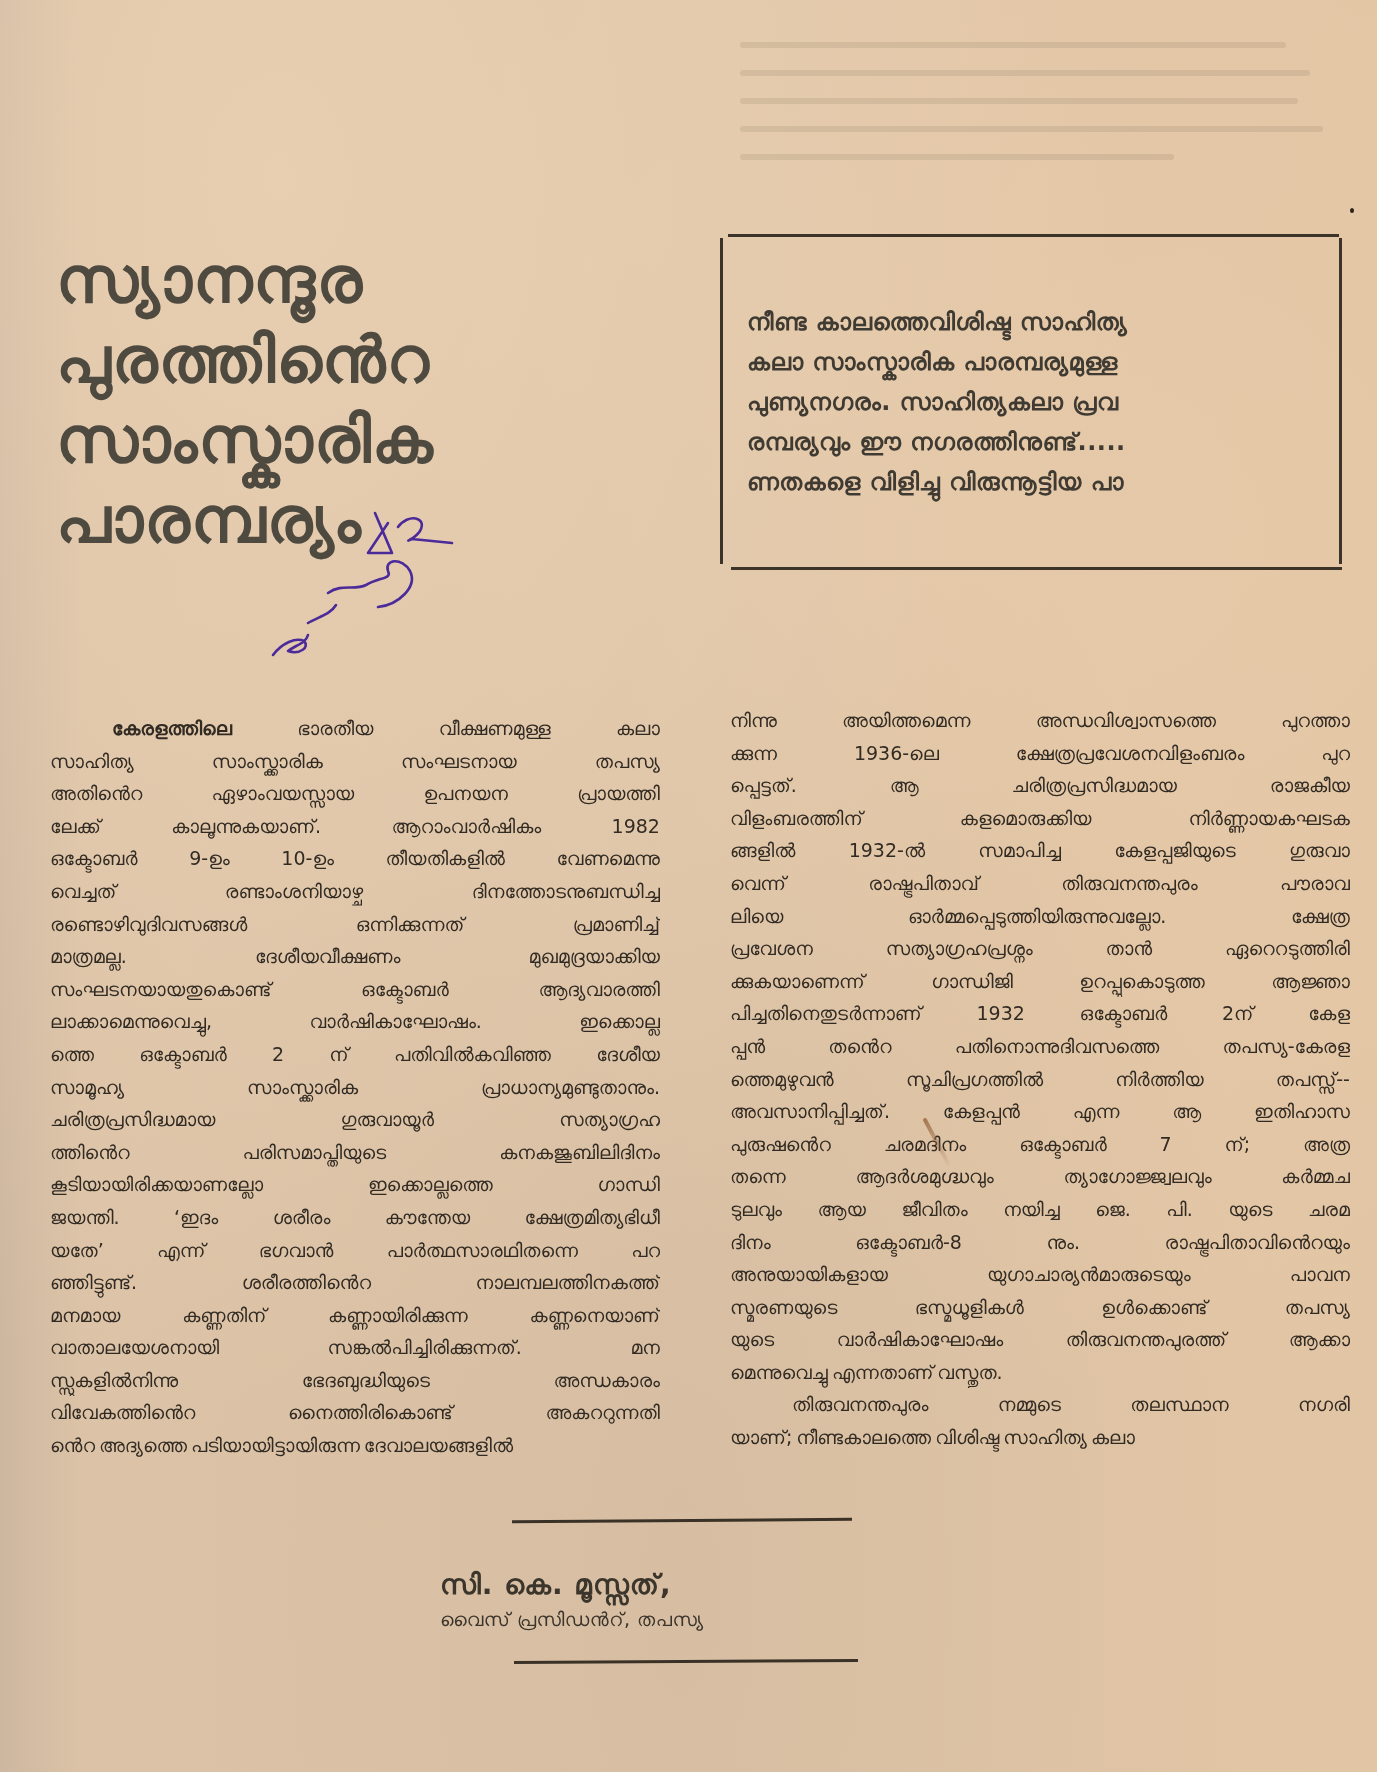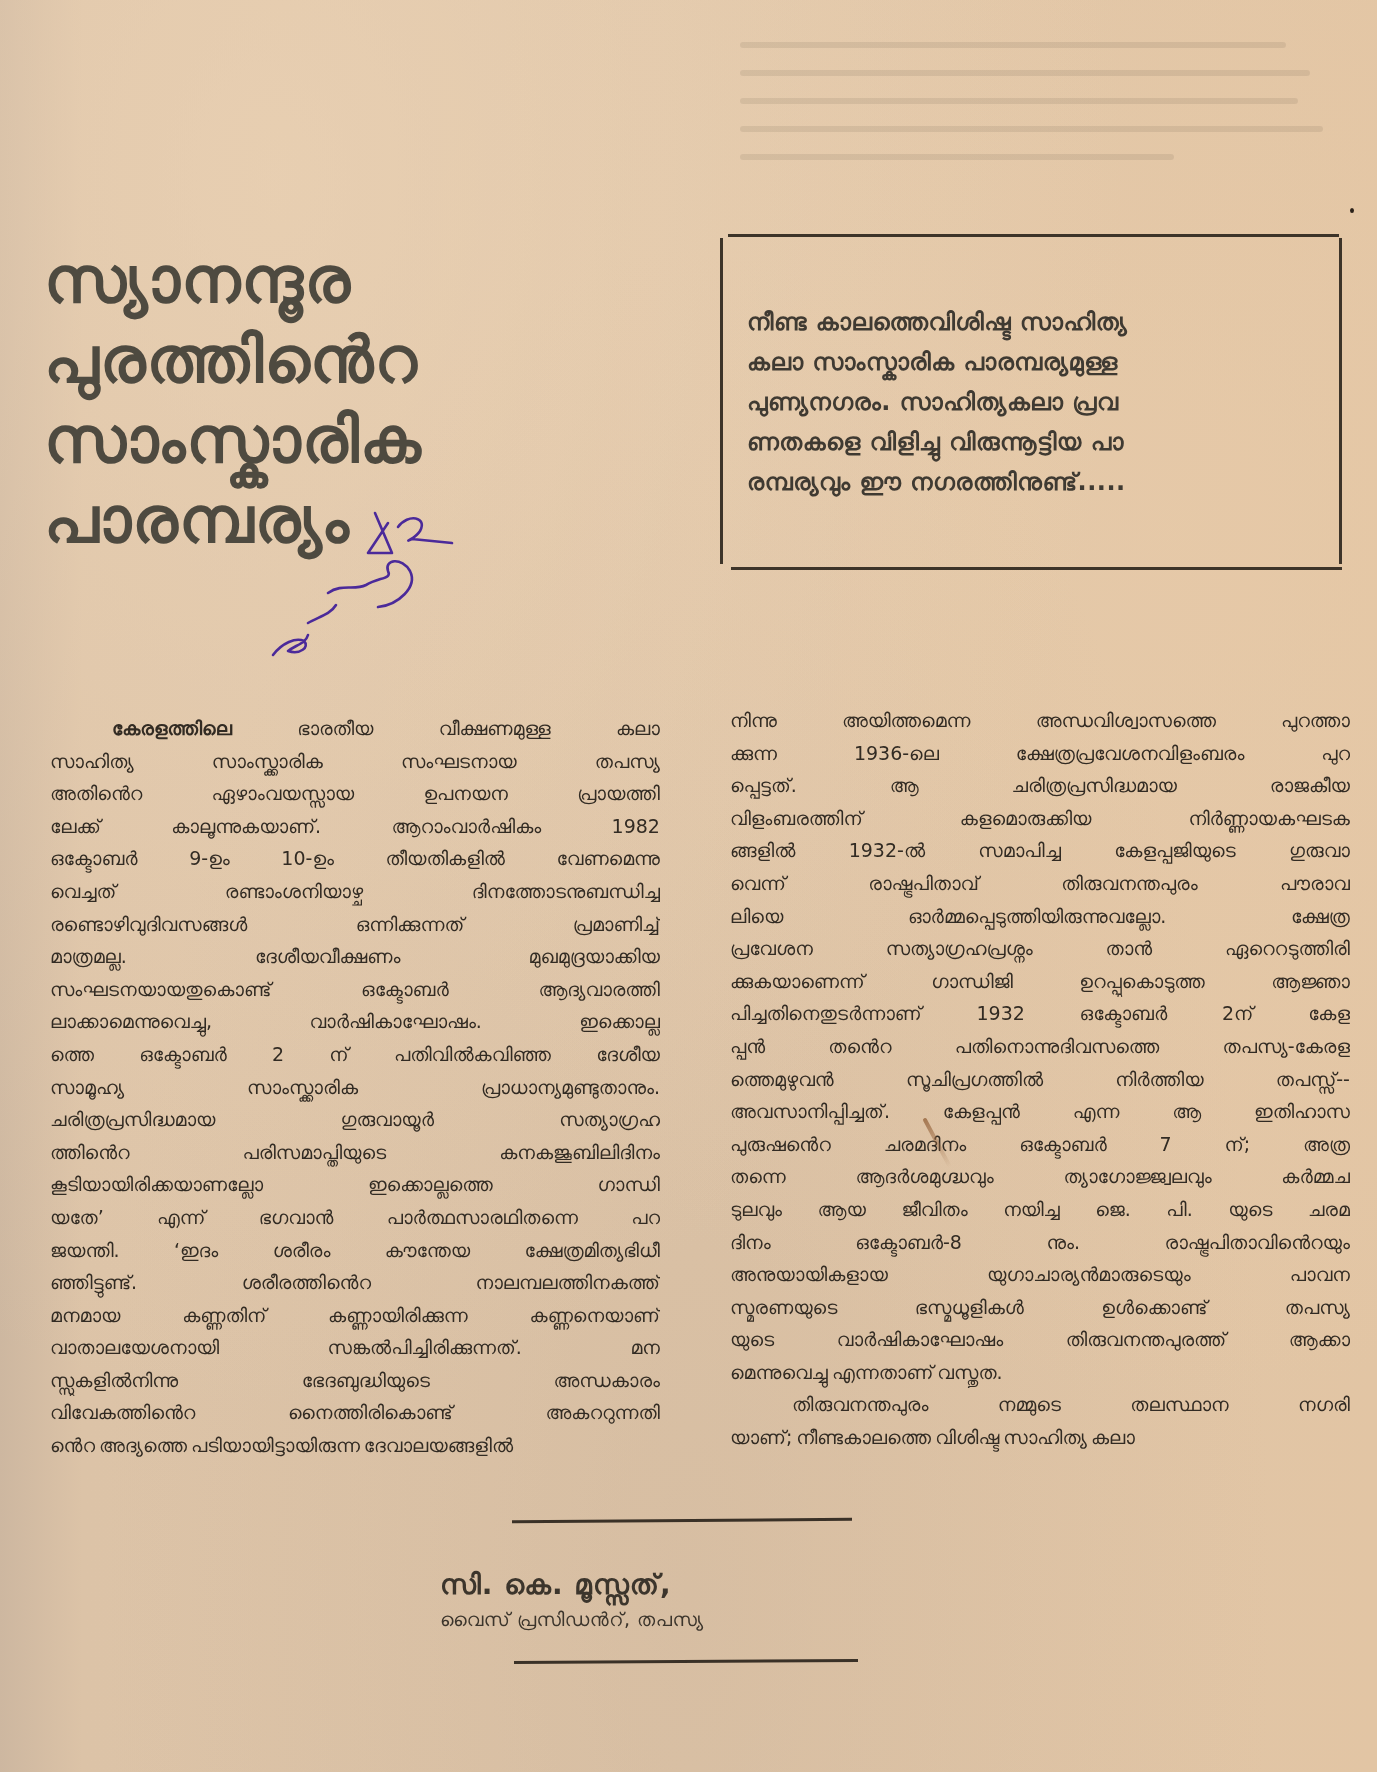--- a/index.html
+++ b/index.html
@@ -59,20 +59,21 @@
       width: 520px;
       font-family: "DejaVu Sans", sans-serif;
       font-weight: bold;
       font-size: 64px;
       line-height: 80px;
       color: #4e4a40;
       letter-spacing: 1px;
     }
     .headline div {
       white-space: nowrap;
+      margin-left: 12px;
     }
 
     
     .handwriting {
       position: absolute;
       left: 270px;
       top: 505px;
       width: 260px;
       height: 160px;
     }
@@ -242,22 +243,22 @@
       <path d="M3 150 C12 138 26 132 34 136 C40 142 30 150 18 146 C26 140 36 138 38 130"></path>
     </g>
   </svg>
 
   <div class="pullquote">
     <div class="rule-top"></div>
     <div class="text">
       <div>നീണ്ട കാലത്തെവിശിഷ്ട സാഹിത്യ</div>
       <div>കലാ സാംസ്കാരിക പാരമ്പര്യമുള്ള</div>
       <div>പുണ്യനഗരം. സാഹിത്യകലാ പ്രവ</div>
+      <div>രമ്പര്യവും ഈ നഗരത്തിനുണ്ട്.....</div>
       <div>ണതകളെ വിളിച്ചു വിരുന്നൂട്ടിയ പാ</div>
-      <div>രമ്പര്യവും ഈ നഗരത്തിനുണ്ട്.....</div>
     </div>
     <div class="rule-bottom"></div>
   </div>
 
   <div class="column left" id="col-left">
       <div class="line indent">
         <span class="w dropword">കേരളത്തിലെ</span>
         <span class="w">ഭാരതീയ</span>
         <span class="w">വീക്ഷണമുള്ള</span>
         <span class="w">കലാ</span>
@@ -334,32 +335,32 @@
         <span class="w">ത്തിൻെറ</span>
         <span class="w">പരിസമാപ്തിയുടെ</span>
         <span class="w">കനകജൂബിലിദിനം</span>
       </div>
       <div class="line">
         <span class="w">കൂടിയായിരിക്കയാണല്ലോ</span>
         <span class="w">ഇക്കൊല്ലത്തെ</span>
         <span class="w">ഗാന്ധി</span>
       </div>
       <div class="line">
+        <span class="w">ജയന്തി.</span>
+        <span class="w">‘ഇദം</span>
+        <span class="w">ശരീരം</span>
+        <span class="w">കൗന്തേയ</span>
+        <span class="w">ക്ഷേത്രമിത്യഭിധീ</span>
+      </div>
+      <div class="line">
         <span class="w">യതേ’</span>
         <span class="w">എന്ന്</span>
         <span class="w">ഭഗവാൻ</span>
         <span class="w">പാർത്ഥസാരഥിതന്നെ</span>
         <span class="w">പറ</span>
-      </div>
-      <div class="line">
-        <span class="w">ജയന്തി.</span>
-        <span class="w">‘ഇദം</span>
-        <span class="w">ശരീരം</span>
-        <span class="w">കൗന്തേയ</span>
-        <span class="w">ക്ഷേത്രമിത്യഭിധീ</span>
       </div>
       <div class="line">
         <span class="w">ഞ്ഞിട്ടുണ്ട്.</span>
         <span class="w">ശരീരത്തിൻെറ</span>
         <span class="w">നാലമ്പലത്തിനകത്ത്</span>
       </div>
       <div class="line">
         <span class="w">മനമായ</span>
         <span class="w">കണ്ണതിന്</span>
         <span class="w">കണ്ണായിരിക്കുന്ന</span>

